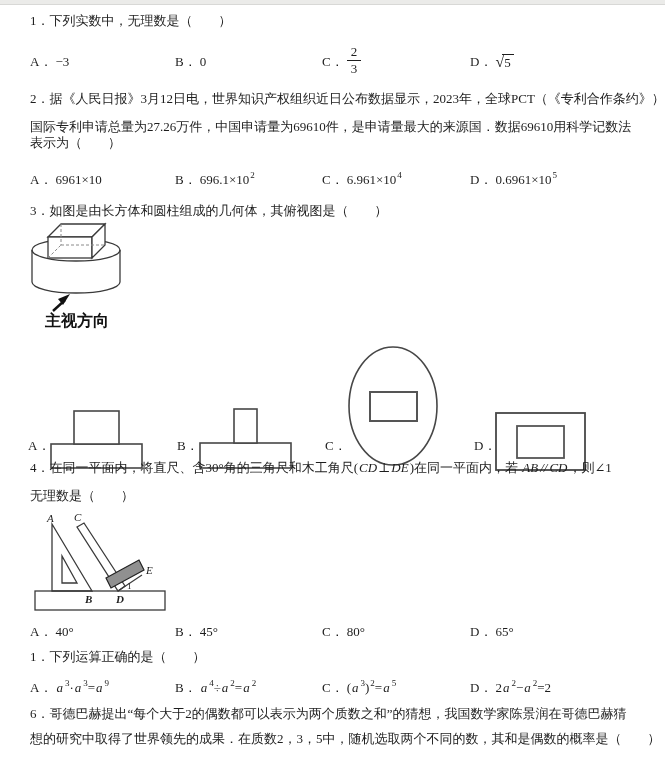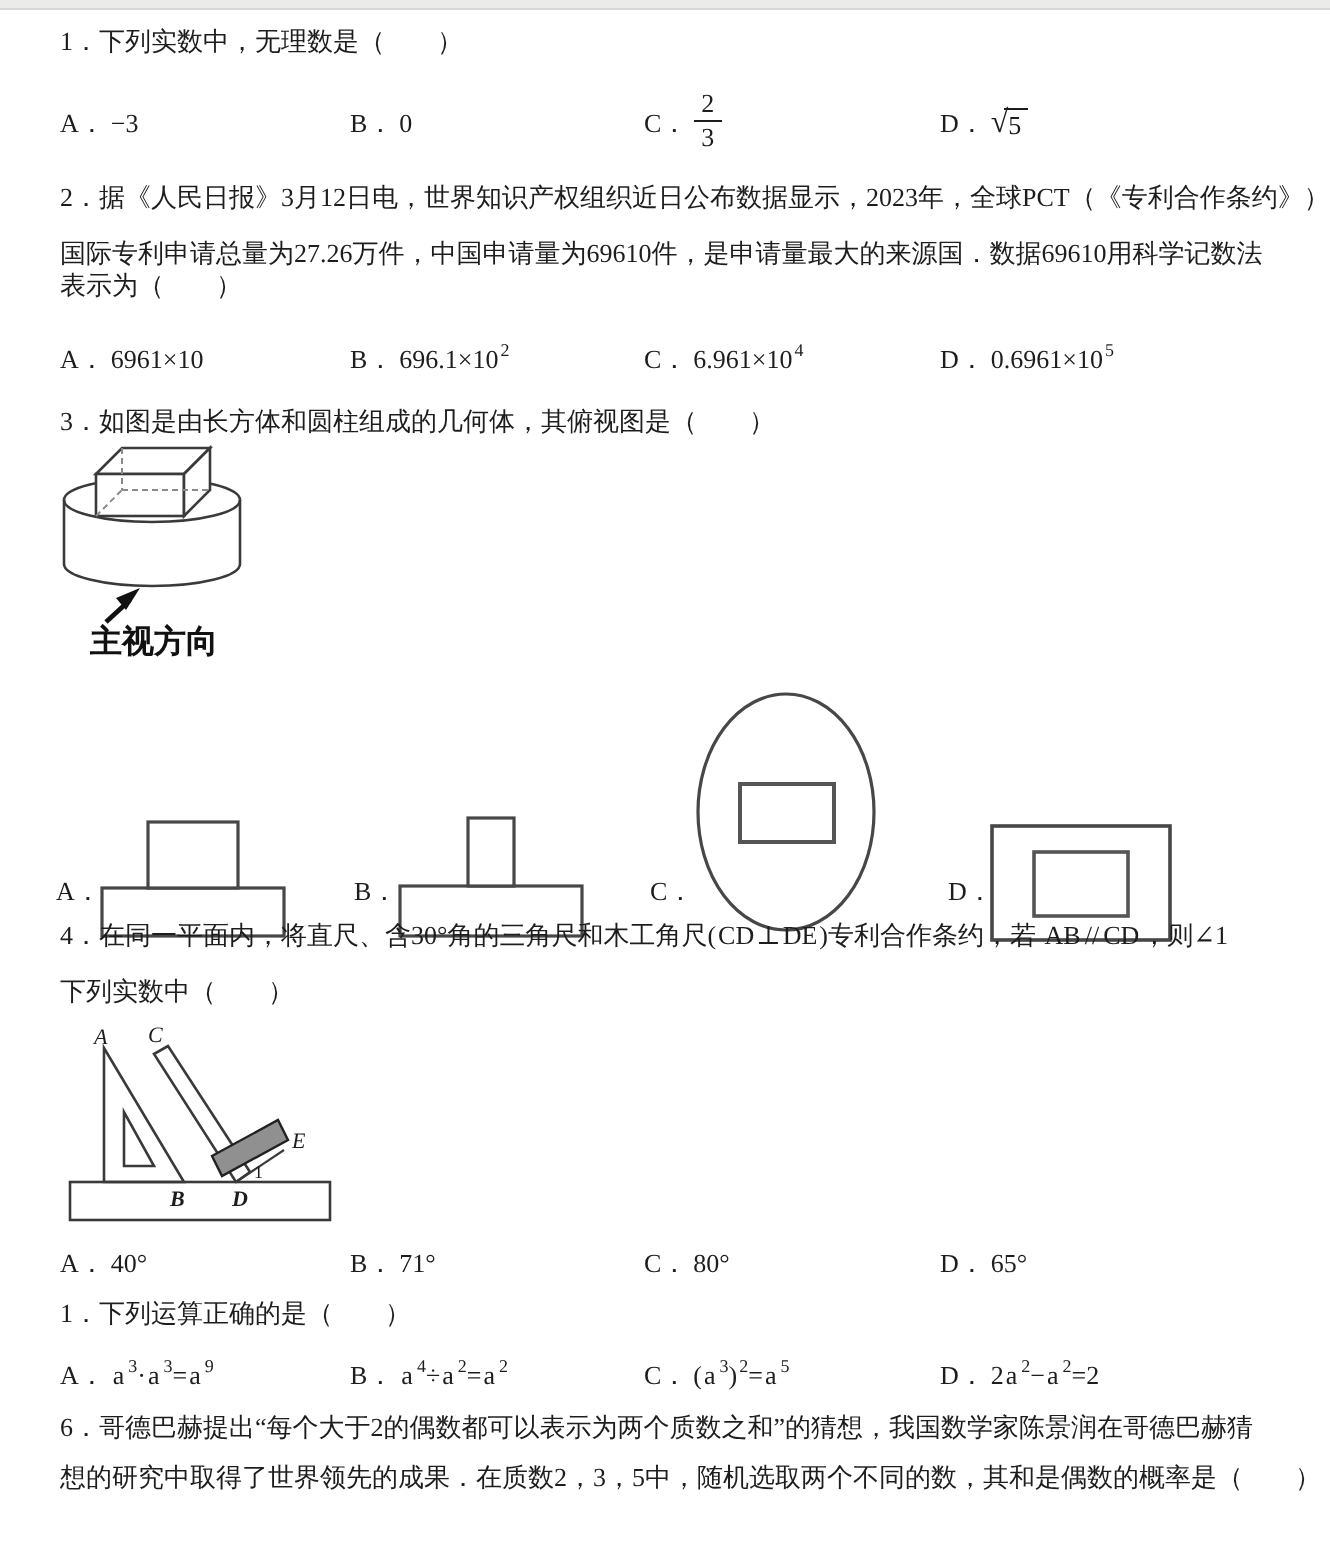--- a/index.html
+++ b/index.html
@@ -21,21 +21,21 @@
   }
   .optrow { position:absolute; left:0; width:665px; }
   .opt {
     position:absolute; top:0; height:100%;
     display:flex; align-items:center;
     font-size:13px; white-space:nowrap;
   }
   .c1 { left:30px; } .c2 { left:175px; } .c3 { left:322px; } .c4 { left:470px; }
   .lbl { margin-right:3px; }
   sup { font-size:9px; line-height:0; vertical-align:6px; margin-left:1px; }
-  .it { padding:0 1px; }
+  .it { font-style:italic; padding:0 1px; }
   .frac { display:inline-block; text-align:center; vertical-align:middle; margin-top:-3px; }
   .frac .num { display:block; border-bottom:1px solid #1d1d1d; padding:0 4px 1px; line-height:1.1; }
   .frac .den { display:block; padding-top:1px; line-height:1.1; }
   .sqrt { display:inline-flex; align-items:flex-start; }
   .sqrt .radsign { font-size:16px; line-height:1.05; }
   .sqrt .radicand { border-top:1.4px solid #1d1d1d; padding:0 3px 0 2px; margin-left:-2px; }
   .figure { position:absolute; overflow:visible; }
   .shape-label { position:absolute; font-size:13px; }
   svg text { font-family:"Liberation Serif","DejaVu Serif",serif; }
 </style>
@@ -133,22 +133,22 @@
 </svg>
 <svg class="figure" style="left:494px;top:408px" width="100" height="64" viewBox="0 0 100 64">
   <rect x="2" y="5" width="89" height="57" fill="#ffffff" stroke="#474747" stroke-width="1.8"></rect>
   <rect x="23" y="18" width="47" height="32" fill="#ffffff" stroke="#555555" stroke-width="1.8"></rect>
 </svg>
 <span class="shape-label" style="left:28px;top:437px">A．</span>
 <span class="shape-label" style="left:177px;top:437px">B．</span>
 <span class="shape-label" style="left:325px;top:437px">C．</span>
 <span class="shape-label" style="left:474px;top:437px">D．</span>
 
-<div class="stem" style="top:459px"><span>4．在同一平面内，将直尺、含30°角的三角尺和木工角尺(</span><span class="it">CD</span><span>⊥</span><span class="it">DE</span><span>)专利合作条约，若 </span><span class="it">AB</span><span class="it">//</span><span class="it">CD</span><span>，则∠1</span></div>
-<div class="stem" style="top:487px"><span>下列实数中（　　）</span></div>
+<div class="stem" style="top:459px"><span>4．在同一平面内，将直尺、含30°角的三角尺和木工角尺(</span><span class="it">CD</span><span>⊥</span><span class="it">DE</span><span>)在同一平面内，若 </span><span class="it">AB</span><span class="it">//</span><span class="it">CD</span><span>，则∠1</span></div>
+<div class="stem" style="top:487px"><span>无理数是（　　）</span></div>
 
 <svg class="figure" style="left:30px;top:512px" width="150" height="105" viewBox="0 0 150 105">
   <rect x="5" y="79" width="130" height="19" fill="#ffffff" stroke="#3a3a3a" stroke-width="1.3"></rect>
   <g fill="none" stroke="#3a3a3a" stroke-width="1.3">
     <polygon points="22,12 22,79 62,79"></polygon>
     <polygon points="32,44 32,71 47,71"></polygon>
   </g>
   <polygon points="47,15 54,11 95,74 88,79" fill="#ffffff" stroke="#3a3a3a" stroke-width="1.3"></polygon>
   <line x1="88" y1="79" x2="112" y2="63" stroke="#3a3a3a" stroke-width="1.1"></line>
   <polygon points="76,66 109,48 114,58 81,76" fill="#909090" stroke="#222222" stroke-width="1.2"></polygon>
@@ -160,21 +160,21 @@
   <text x="97" y="77" font-size="9" fill="#1d1d1d">1</text>
 </svg>
 
 <div class="optrow" style="top:622px;height:20px">
   <span class="opt c1">
       <span class="lbl">A．</span>
       <span><span>40°</span></span>
     </span>
   <span class="opt c2">
       <span class="lbl">B．</span>
-      <span><span>71°</span></span>
+      <span><span>45°</span></span>
     </span>
   <span class="opt c3">
       <span class="lbl">C．</span>
       <span><span>80°</span></span>
     </span>
   <span class="opt c4">
       <span class="lbl">D．</span>
       <span><span>65°</span></span>
     </span>
 </div>

